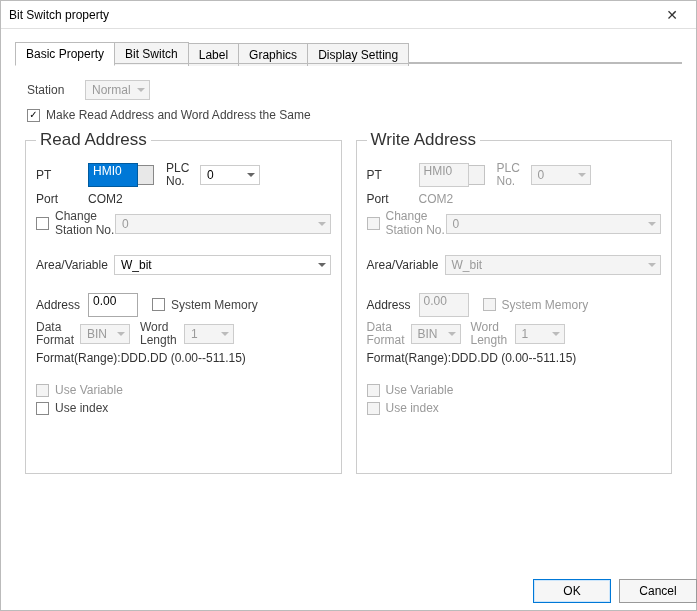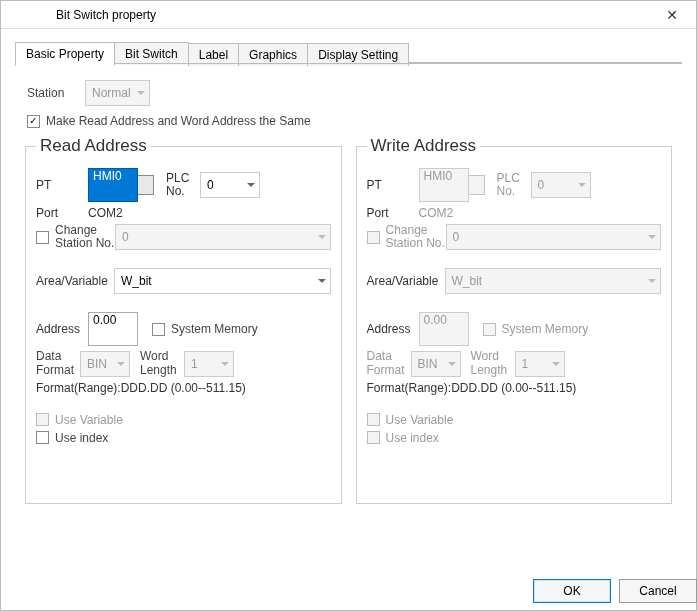--- a/index.html
+++ b/index.html
@@ -16,21 +16,21 @@
   }
   .titlebar {
     height: 28px;
     display: flex;
     align-items: center;
     justify-content: space-between;
     padding: 0 4px 0 8px;
     border-bottom: 1px solid #e0e0e0;
     background: #fff;
   }
-  .titlebar .title { font-size: 12px; margin-left: 47px; }
+  .titlebar .title { font-size: 12px; }
   .titlebar .close {
     width: 40px; height: 24px;
     display: flex; align-items: center; justify-content: center;
     font-size: 14px;
     color: #333;
     cursor: default;
   }
   .tabs {
     display: flex;
     padding: 10px 14px 0 14px;
@@ -68,21 +68,21 @@
   .tabs .tab.active { border-bottom: 1px solid #fff; }
 
   .row { display: flex; align-items: center; margin: 4px 0; }
   .label { color: #444; }
   .disabled { color: #9a9a9a; }
 
   .priority-row { padding-left: 12px; margin-top: 4px; }
   .priority-label { width: 58px; }
   .dropdown {
     display: inline-flex; align-items: center;
-    border: 1px solid #ccc; height: 26px;
+    border: 1px solid #ccc; height: 20px;
     padding: 0 4px 0 6px; background: #fff;
     min-width: 60px; justify-content: space-between;
   }
   .dropdown.disabled { background: #f4f4f4; color: #9a9a9a; }
   .dropdown .caret {
     width: 0; height: 0;
     border-left: 4px solid transparent;
     border-right: 4px solid transparent;
     border-top: 4px solid #666;
     margin-left: 6px;
@@ -110,21 +110,21 @@
     padding: 0 4px;
     font-size: 17px;
     color: #333;
   }
   .grow { flex: 1; }
   .field-label { width: 78px; color: #333; }
   .field-label.sm { width: 52px; }
   .plc-label { width: 34px; margin-left: 12px; line-height: 1.1; }
   .input {
     border: 1px solid #aaa;
-    height: 34px;
+    height: 24px;
     padding: 0 4px;
     background: #fff;
   }
   .input.disabled { background: #f4f4f4; color: #9a9a9a; border-color: #ccc;}
   .input.highlight { background: #0078d7; color: #fff; border-color: #005a9e; }
   .dd-btn {
     width: 16px; height: 20px; border: 1px solid #888; border-left: none;
     display: inline-flex; align-items: center; justify-content: center;
     background: #e8e8e8;
   }

